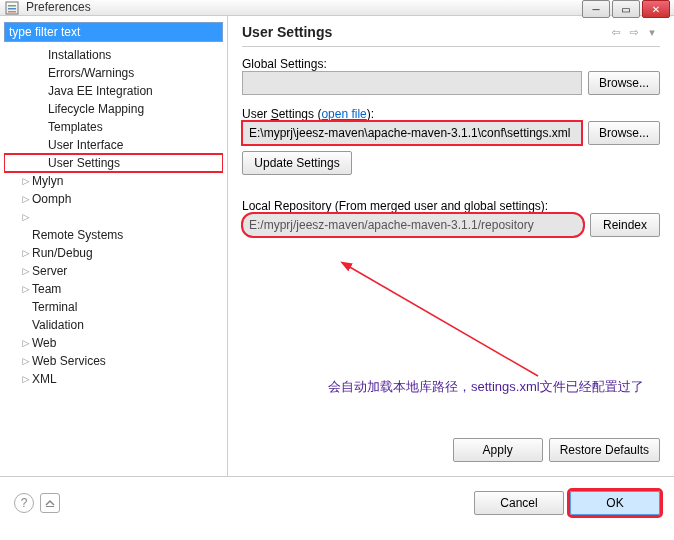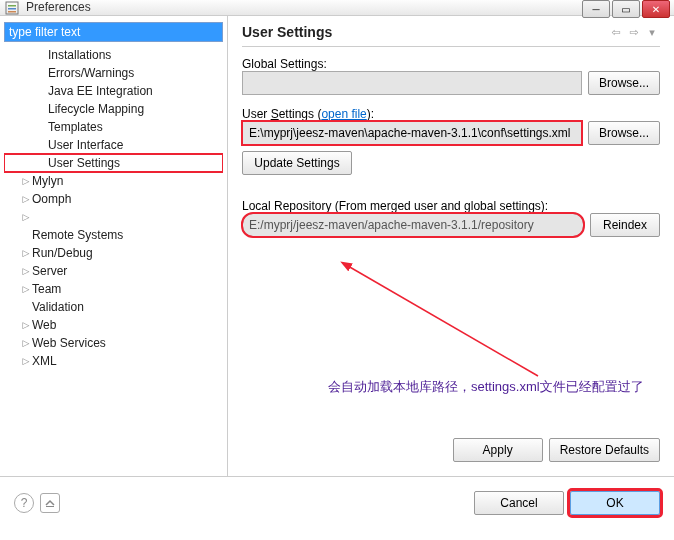--- a/index.html
+++ b/index.html
@@ -117,20 +117,24 @@
         <div class="tree-item" style="padding-left: 16px;">
           <span class="exp">▷</span>
           <span class="lbl">Server</span>
         </div>
         <div class="tree-item" style="padding-left: 16px;">
           <span class="exp">▷</span>
           <span class="lbl">Team</span>
         </div>
         <div class="tree-item" style="padding-left: 16px;">
           <span class="exp"></span>
+          <span class="lbl">Terminal</span>
+        </div>
+        <div class="tree-item" style="padding-left: 16px;">
+          <span class="exp"></span>
           <span class="lbl">Validation</span>
         </div>
         <div class="tree-item" style="padding-left: 16px;">
           <span class="exp">▷</span>
           <span class="lbl">Web</span>
         </div>
         <div class="tree-item" style="padding-left: 16px;">
           <span class="exp">▷</span>
           <span class="lbl">Web Services</span>
         </div>

